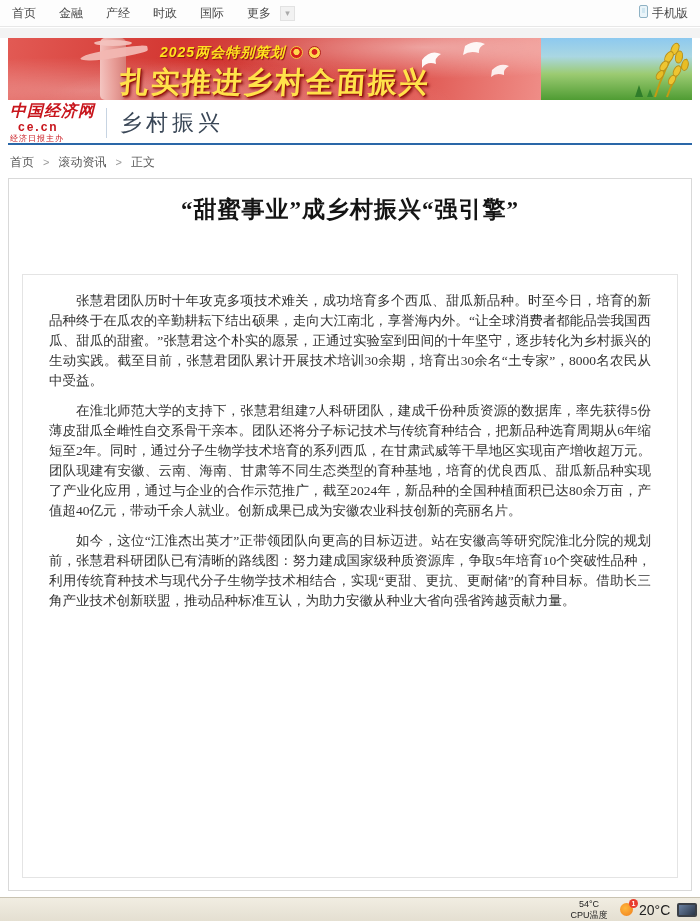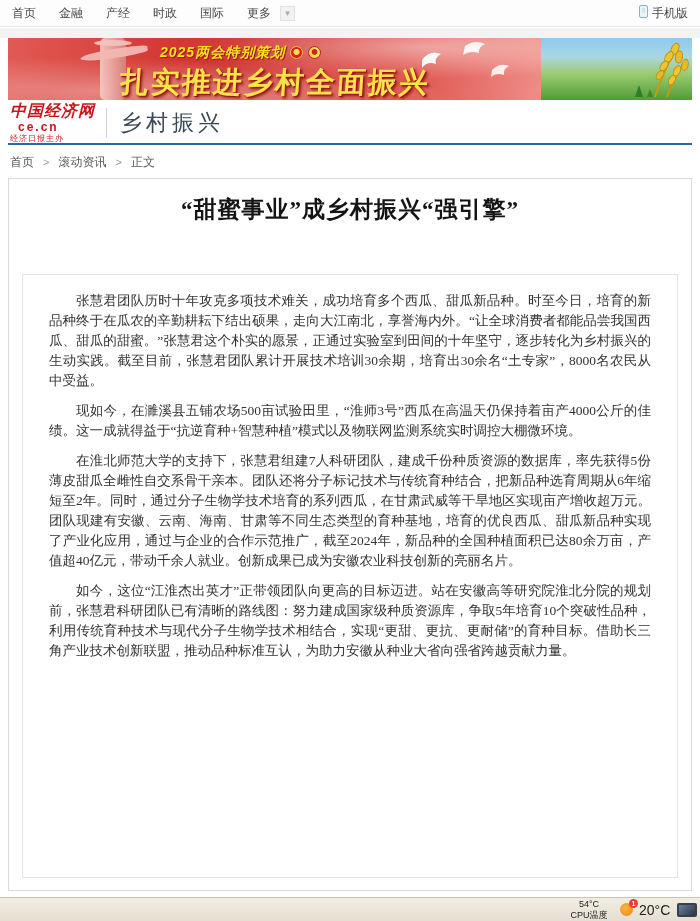--- a/index.html
+++ b/index.html
@@ -203,21 +203,20 @@
   <span class="crumb-sep">&gt;</span>
   <span class="crumb">滚动资讯</span>
   <span class="crumb-sep">&gt;</span>
   <span>正文</span>
 </div>
 
 <div class="article-box">
   <h1 class="article-title">“甜蜜事业”成乡村振兴“强引擎”</h1>
   <div class="article-inner">
     <p class="para">张慧君团队历时十年攻克多项技术难关，成功培育多个西瓜、甜瓜新品种。时至今日，培育的新品种终于在瓜农的辛勤耕耘下结出硕果，走向大江南北，享誉海内外。“让全球消费者都能品尝我国西瓜、甜瓜的甜蜜。”张慧君这个朴实的愿景，正通过实验室到田间的十年坚守，逐步转化为乡村振兴的生动实践。截至目前，张慧君团队累计开展技术培训30余期，培育出30余名“土专家”，8000名农民从中受益。</p>
-    <p class="para">现如今，在濉溪县五铺农场500亩试验田里，“淮师3号”西瓜在高温天仍保持着亩产4000公斤的佳绩。这一成就得益于“抗逆育种+智慧种植”模式以及物联网监测系统实时调控大棚微环境。</p>
     <p class="para">在淮北师范大学的支持下，张慧君组建7人科研团队，建成千份种质资源的数据库，率先获得5份薄皮甜瓜全雌性自交系骨干亲本。团队还将分子标记技术与传统育种结合，把新品种选育周期从6年缩短至2年。同时，通过分子生物学技术培育的系列西瓜，在甘肃武威等干旱地区实现亩产增收超万元。团队现建有安徽、云南、海南、甘肃等不同生态类型的育种基地，培育的优良西瓜、甜瓜新品种实现了产业化应用，通过与企业的合作示范推广，截至2024年，新品种的全国种植面积已达80余万亩，产值超40亿元，带动千余人就业。创新成果已成为安徽农业科技创新的亮丽名片。</p>
     <p class="para">如今，这位“江淮杰出英才”正带领团队向更高的目标迈进。站在安徽高等研究院淮北分院的规划前，张慧君科研团队已有清晰的路线图：努力建成国家级种质资源库，争取5年培育10个突破性品种，利用传统育种技术与现代分子生物学技术相结合，实现“更甜、更抗、更耐储”的育种目标。借助长三角产业技术创新联盟，推动品种标准互认，为助力安徽从种业大省向强省跨越贡献力量。</p>
 
   </div>
 </div>
 
 <div class="taskbar">
   <div class="tb-item" style="left:6px">
     <span class="ic-picture"></span>
     <span>图片查看</span>

